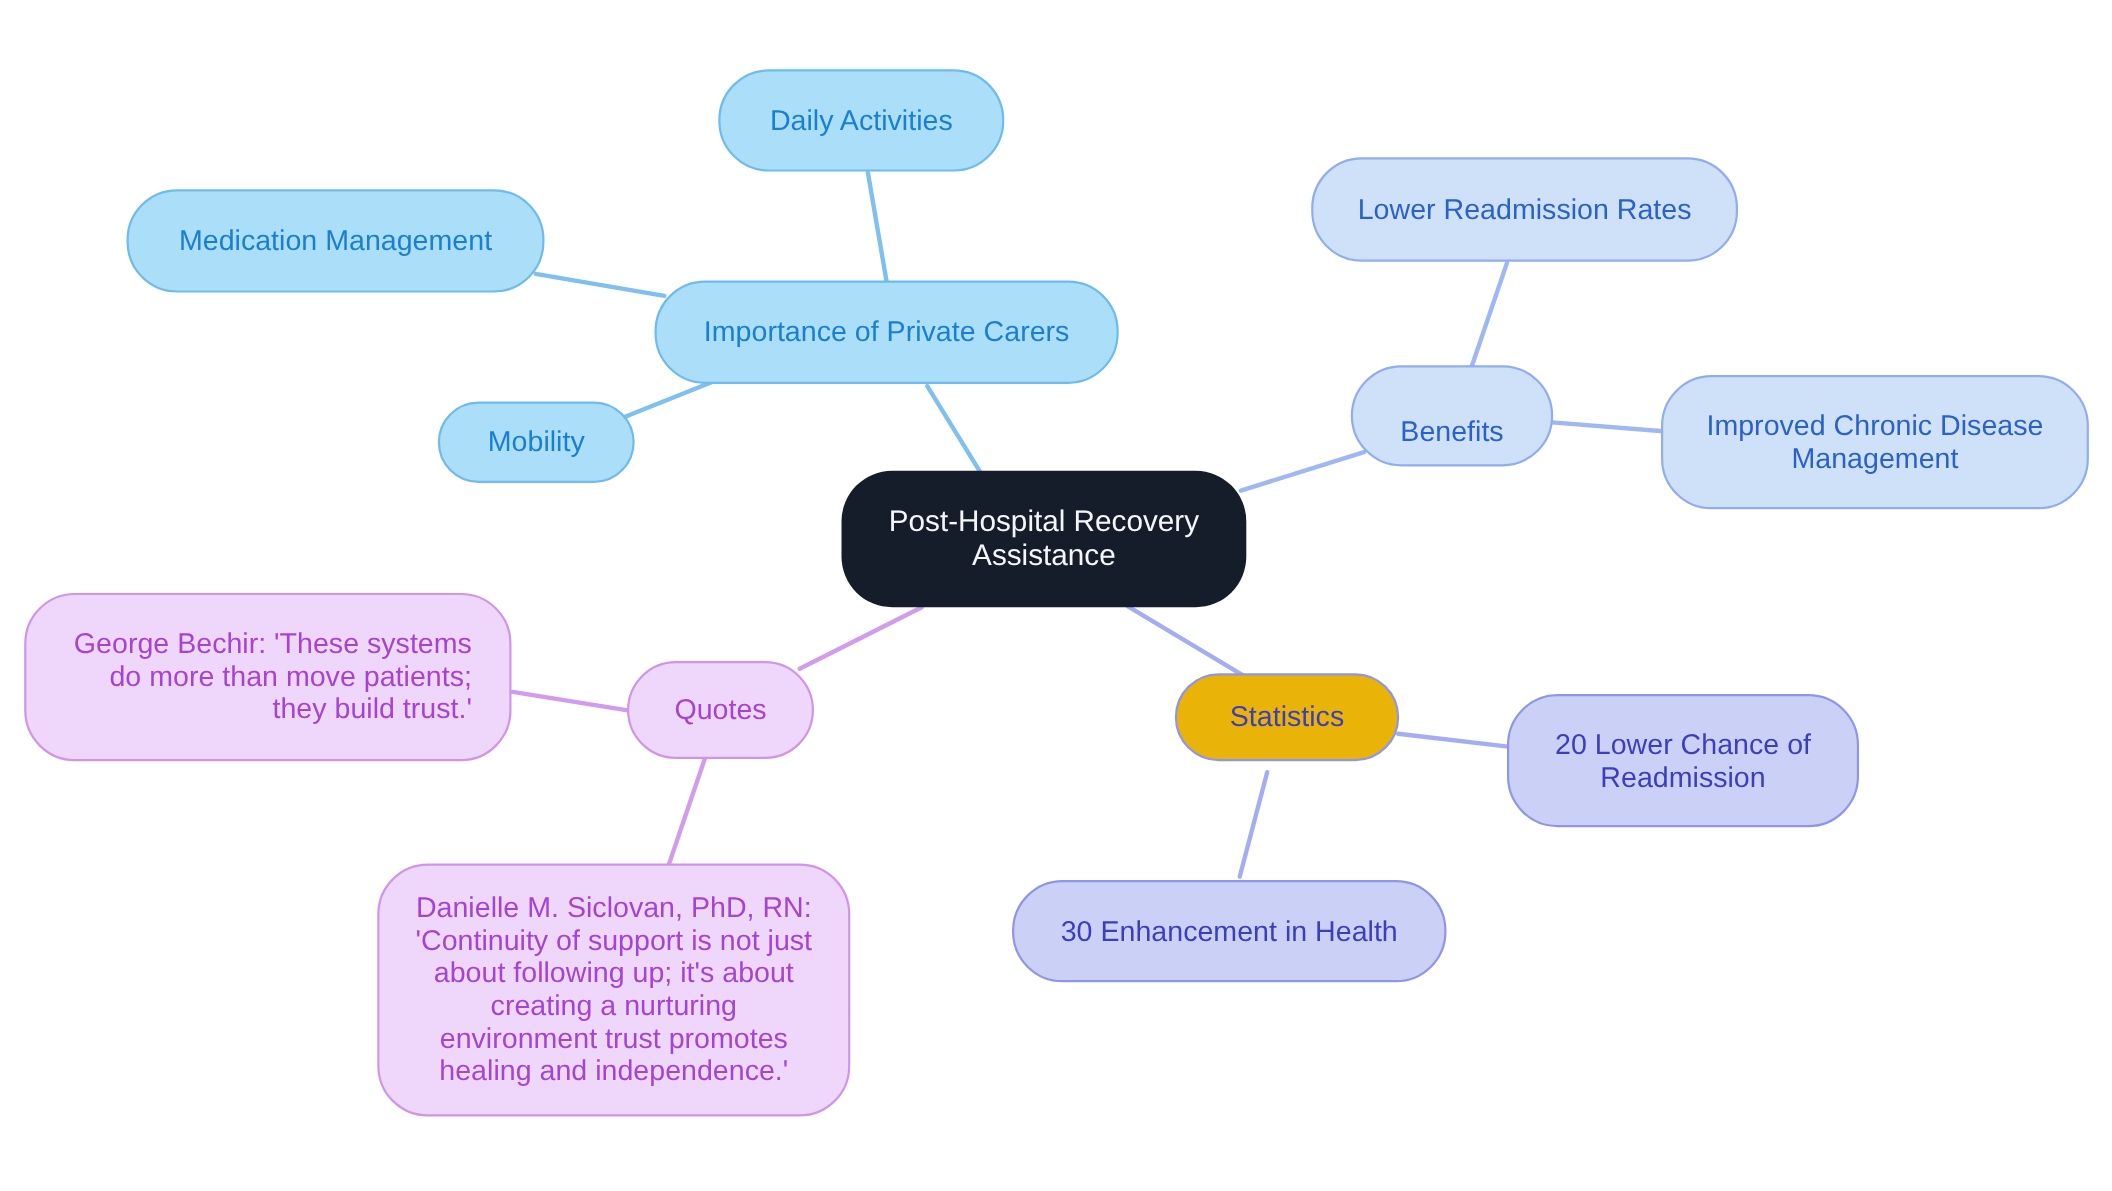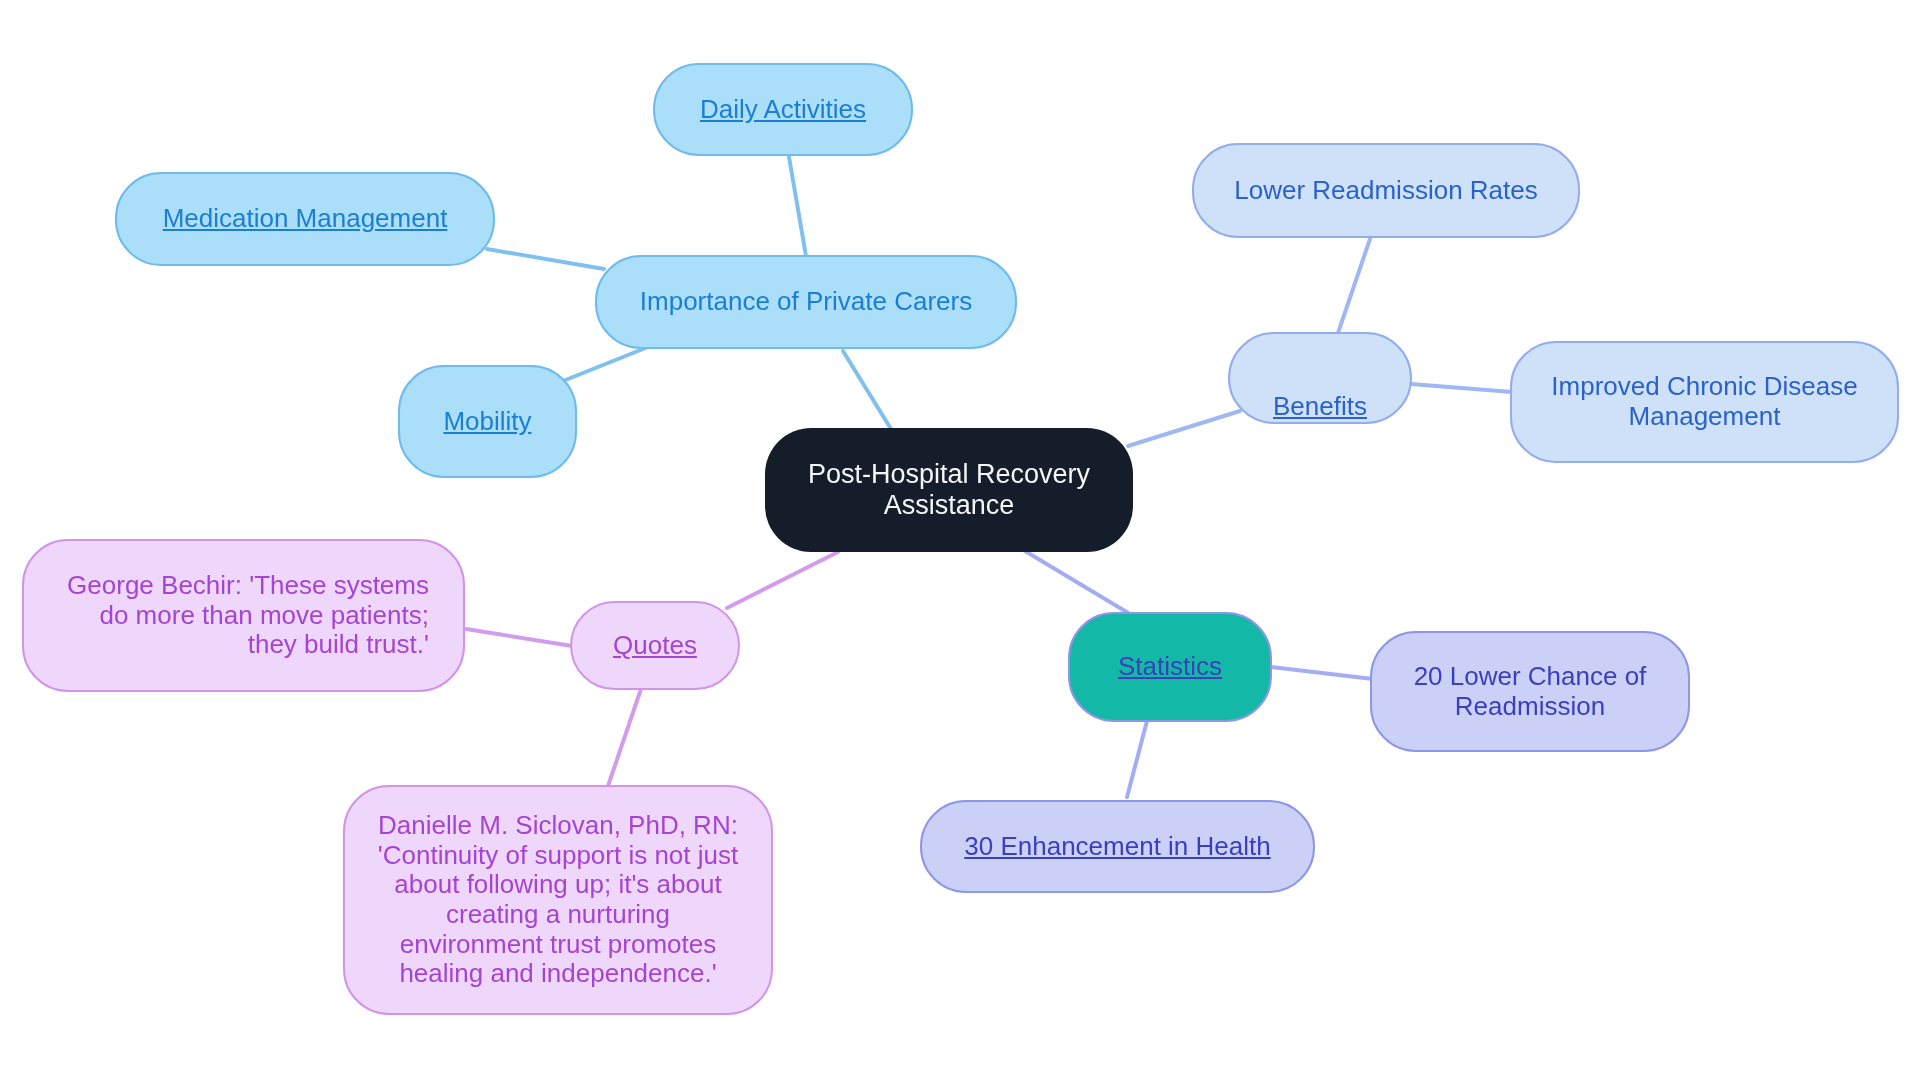--- a/index.html
+++ b/index.html
@@ -33,21 +33,21 @@
     line-height: 1.14;
     cursor: pointer;
     user-select: none;
   }
   .node .label { display: block; }
   .node-central {
     border: none;
     font-size: 27px;
     padding: 0 28px;
   }
-  .pad-s  { padding: 0 22px; text-decoration: underline; }
+  .pad-s  { padding: 14px 22px; }
   .pad-m  { padding: 0 30px; }
   .pad-l  { padding: 0 34px; }
 </style>
 </head>
 <body>
 
 <div id="canvas">
 
   <svg id="edges" xmlns="http://www.w3.org/2000/svg" width="1920" height="1083" viewBox="0 0 1920 1083">
     <line x1="891" y1="429" x2="843" y2="351" stroke-width="4" stroke-linecap="round" stroke="#7fc0ee"></line>
@@ -74,37 +74,37 @@
   </div>
 
   <div class="node pad-s" style="left: 653px; top: 63px; width: 260px; height: 93px; background: rgb(171, 222, 249); border-color: rgb(110, 187, 236); color: rgb(27, 127, 209);">
     <span class="label">Daily Activities</span>
   </div>
 
   <div class="node pad-s" style="left: 115px; top: 172px; width: 380px; height: 94px; background: rgb(171, 222, 249); border-color: rgb(110, 187, 236); color: rgb(27, 127, 209);">
     <span class="label">Medication Management</span>
   </div>
 
-  <div class="node pad-s" style="left: 398px; top: 365px; width: 179px; height: 113px; background: rgb(171, 222, 249); border-color: rgb(110, 187, 236); color: rgb(27, 127, 209);">
+  <div class="node pad-s" style="left: 398px; top: 365px; width: 179px; height: 74px; background: rgb(171, 222, 249); border-color: rgb(110, 187, 236); color: rgb(27, 127, 209);">
     <span class="label">Mobility</span>
   </div>
 
   <div class="node pad-s" style="left: 1228px; top: 332px; width: 184px; height: 92px; background: rgb(206, 225, 248); border-color: rgb(146, 172, 240); color: rgb(43, 98, 200); align-items: flex-end;">
     <span class="label">Benefits</span>
   </div>
 
   <div class="node pad-m" style="left: 1192px; top: 143px; width: 388px; height: 95px; background: rgb(206, 225, 248); border-color: rgb(146, 172, 240); color: rgb(43, 98, 200);">
     <span class="label">Lower Readmission Rates</span>
   </div>
 
   <div class="node pad-m" style="left: 1510px; top: 341px; width: 389px; height: 122px; background: rgb(206, 225, 248); border-color: rgb(146, 172, 240); color: rgb(43, 98, 200);">
     <span class="label">Improved Chronic Disease Management</span>
   </div>
 
-  <div class="node pad-s" style="left: 1068px; top: 612px; width: 204px; height: 110px; background: #14b8a6; border-color: rgb(142, 150, 233); color: rgb(59, 63, 190);">
+  <div class="node pad-s" style="left: 1068px; top: 612px; width: 204px; height: 80px; background: #eab308; border-color: rgb(142, 150, 233); color: rgb(59, 63, 190);">
     <span class="label">Statistics</span>
   </div>
 
   <div class="node pad-m" style="left: 1370px; top: 631px; width: 320px; height: 121px; background: rgb(203, 208, 246); border-color: rgb(142, 150, 233); color: rgb(59, 63, 190);">
     <span class="label">20 Lower Chance of Readmission</span>
   </div>
 
   <div class="node pad-s" style="left: 920px; top: 800px; width: 395px; height: 93px; background: rgb(203, 208, 246); border-color: rgb(142, 150, 233); color: rgb(59, 63, 190);">
     <span class="label">30 Enhancement in Health</span>
   </div>

